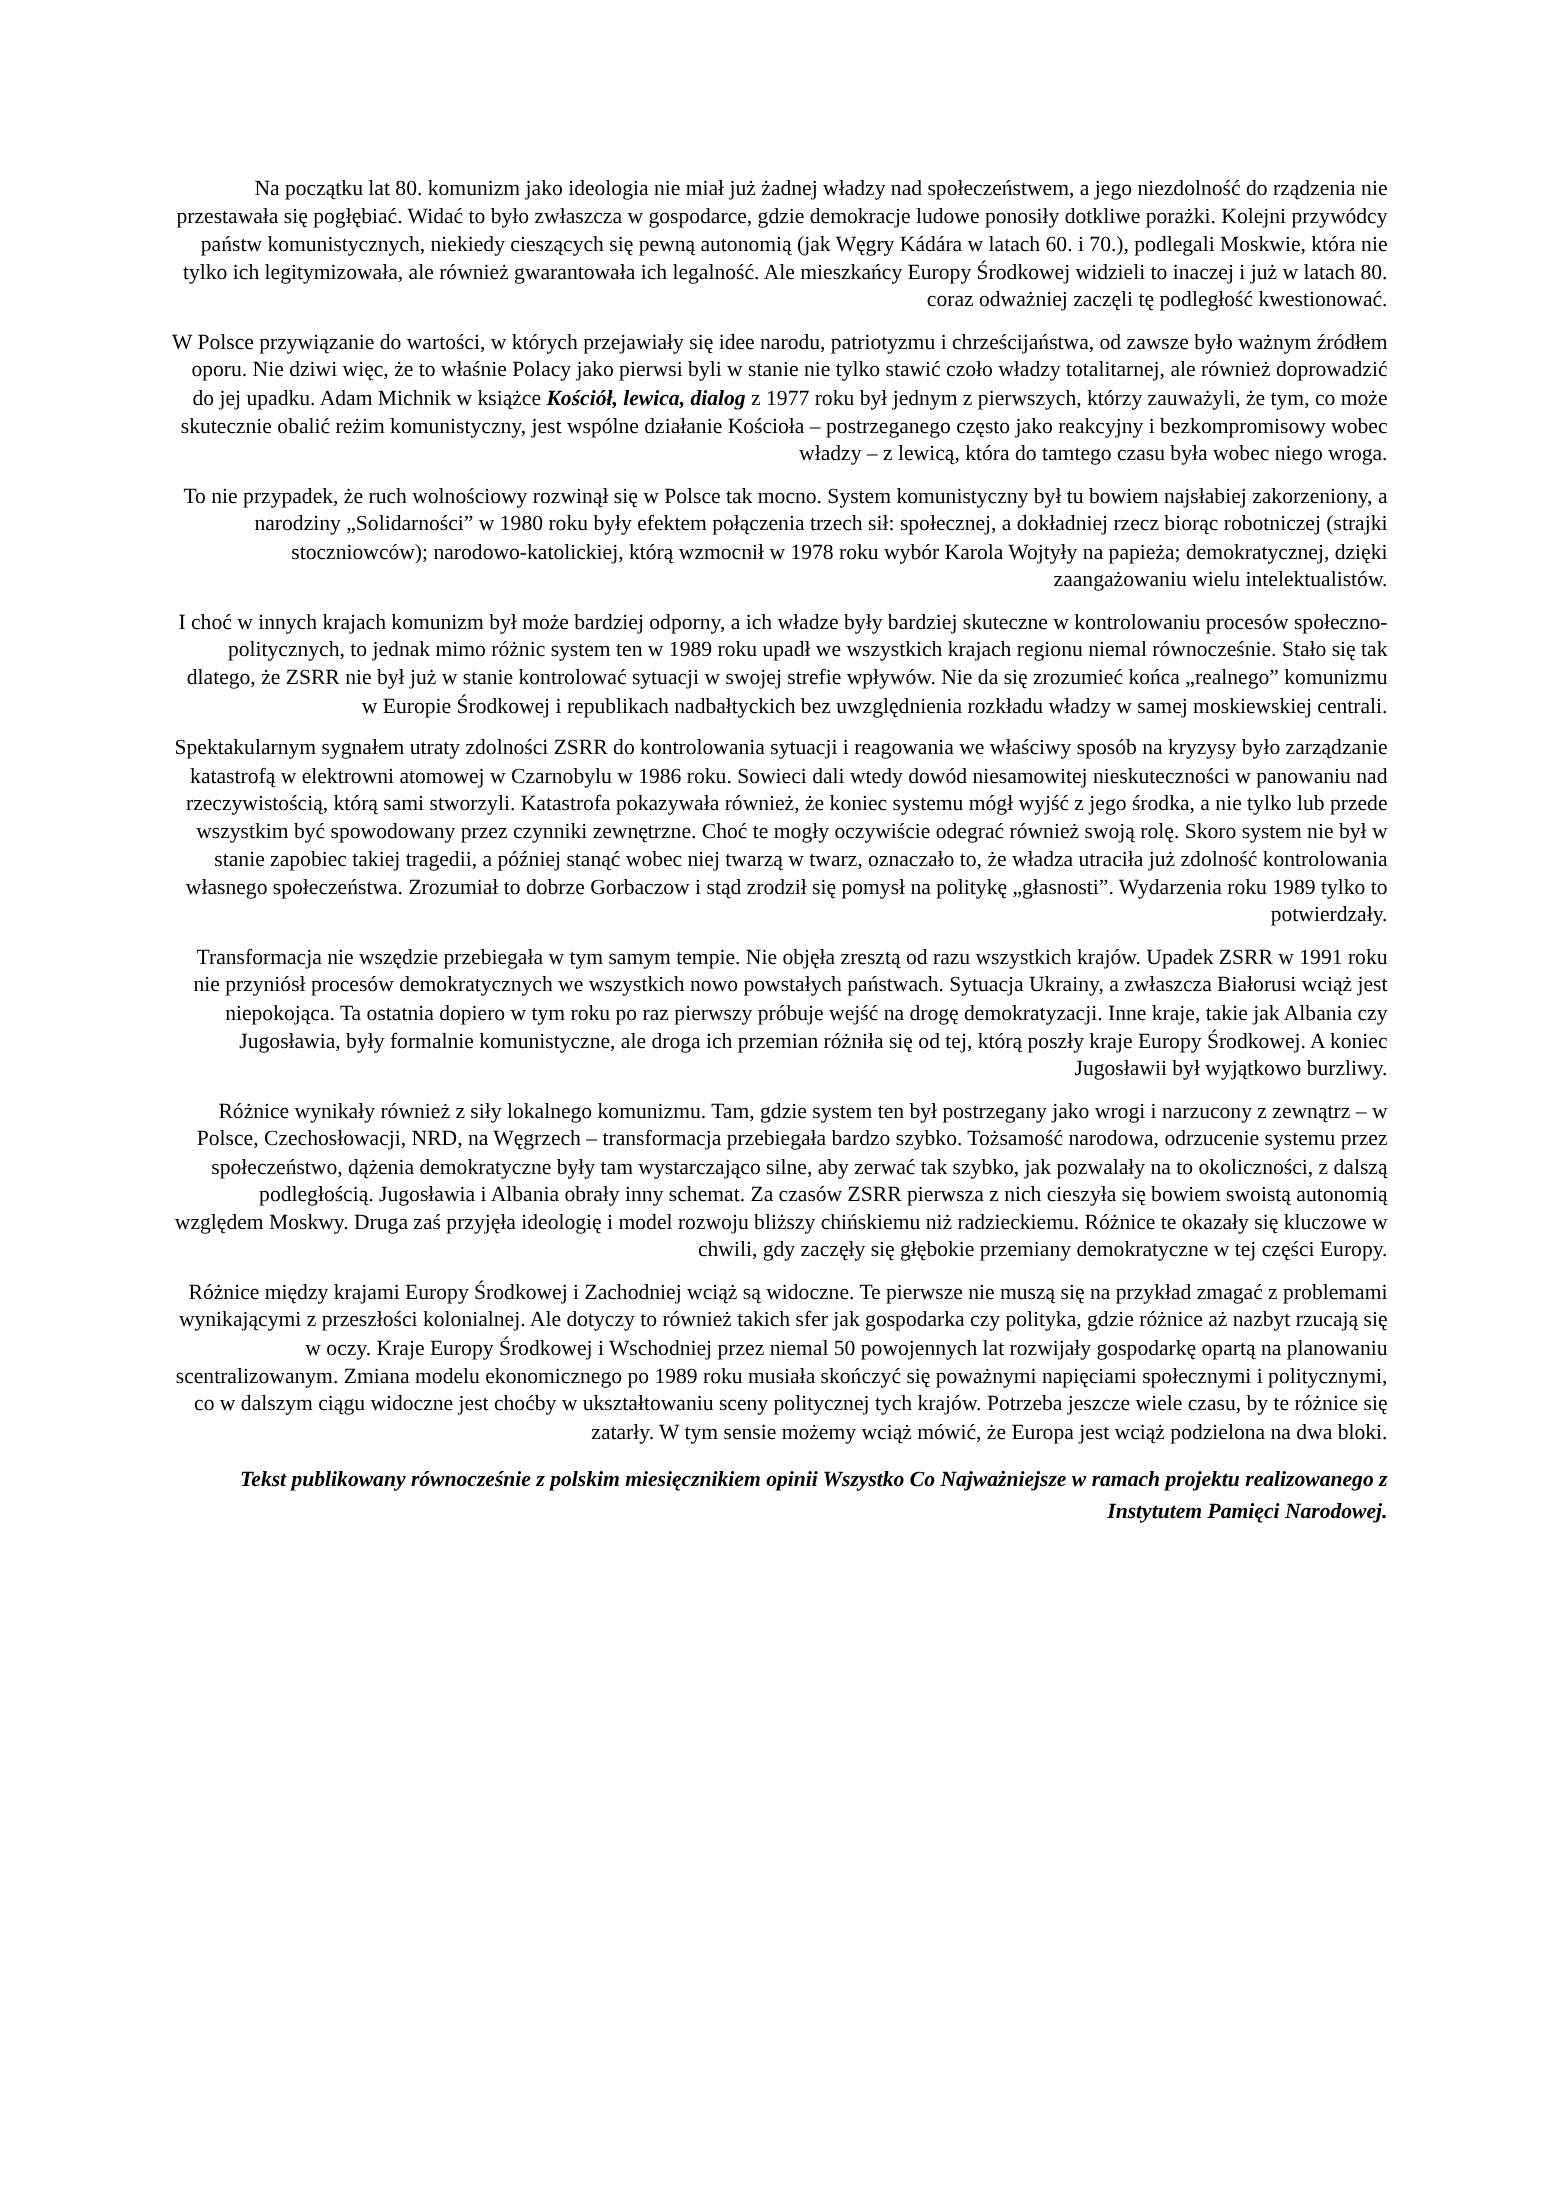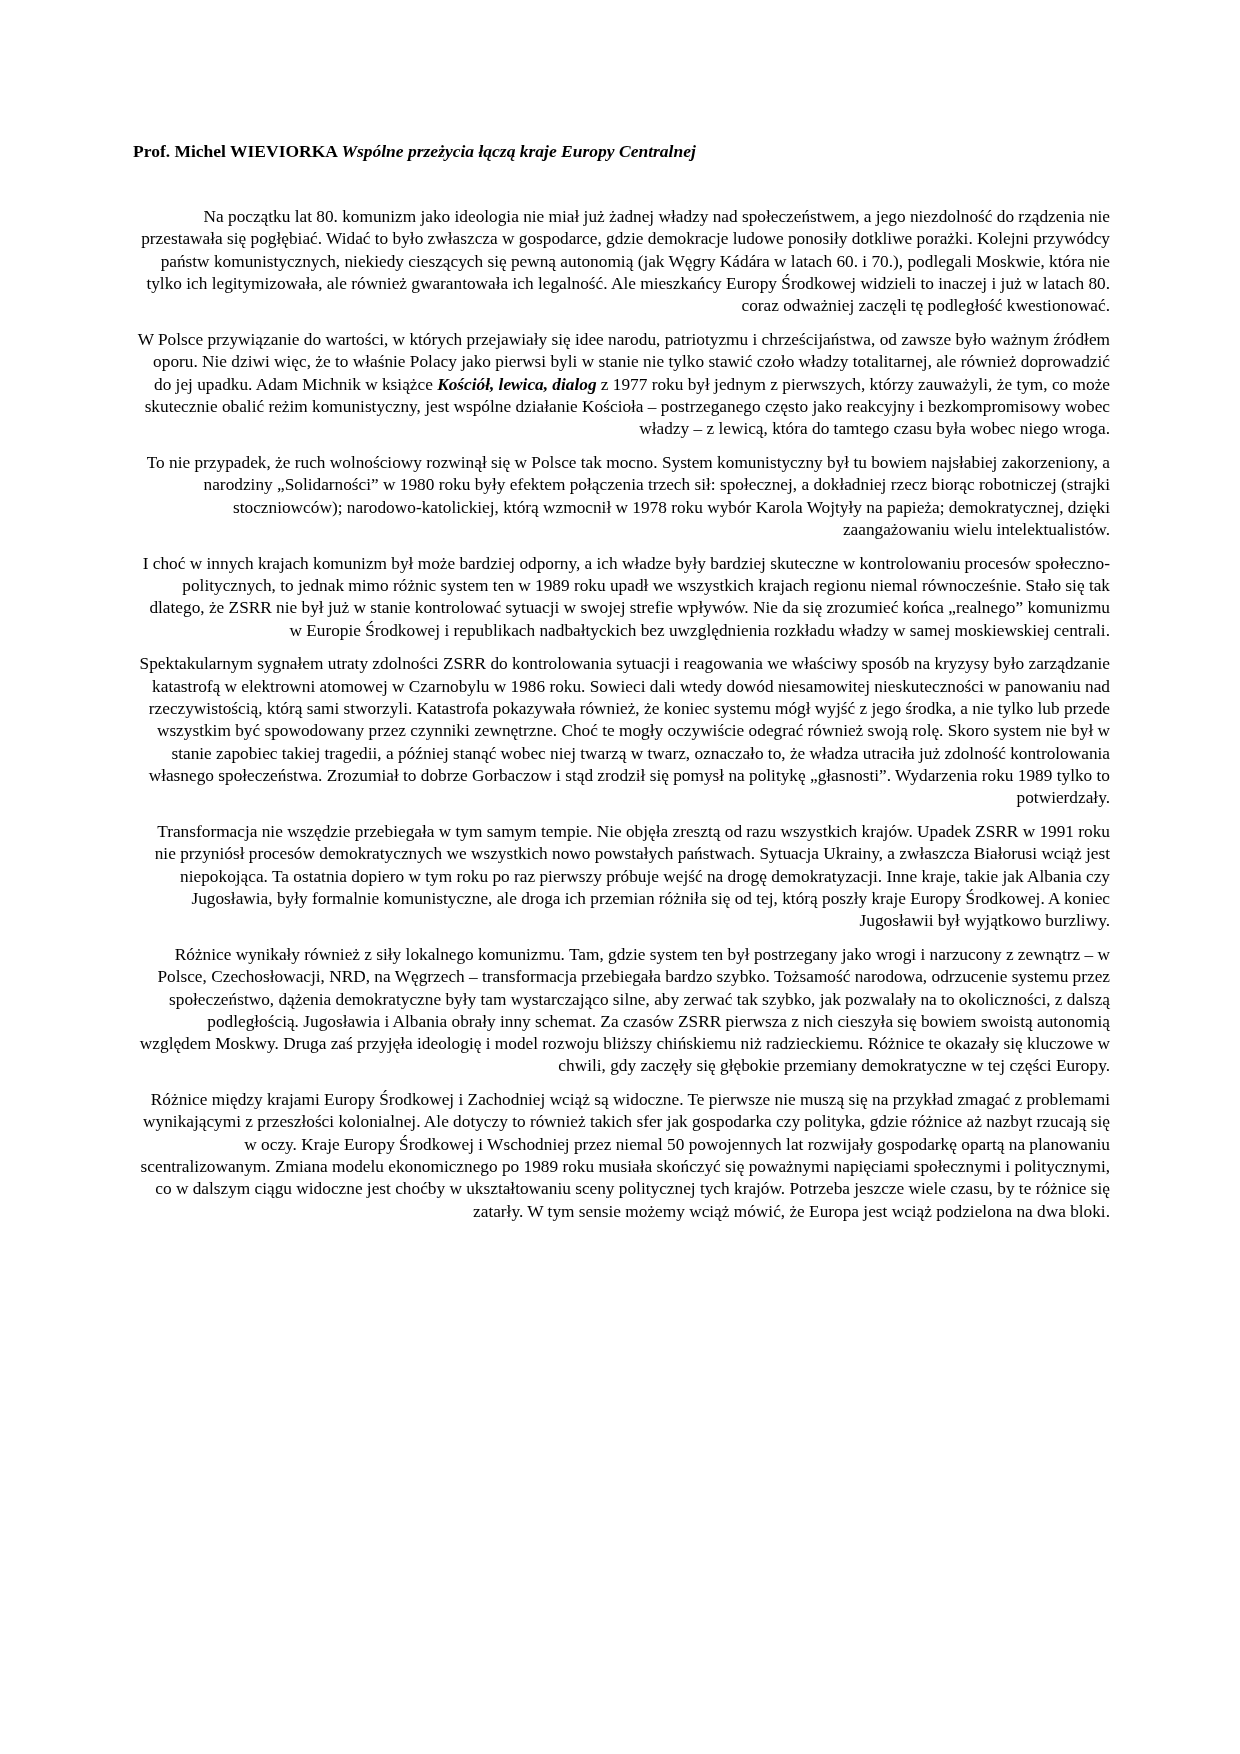--- a/index.html
+++ b/index.html
@@ -45,25 +45,25 @@
   .article-body span.it {
     font-style: italic;
     font-weight: bold;
   }
 </style>
 </head>
 <body>
 
 <div class="page">
   <div class="content">
-    <h1 class="doc-title"><span>Prof. Michel WIEVIORKA</span><span> </span><span class="subtitle">Wspólne przeżycia łączą kraje Europy Centralnej</span></h1>
     <div class="article-body">
         <p><span>Na początku lat 80. komunizm jako ideologia nie miał już żadnej władzy nad społeczeństwem, a jego niezdolność do rządzenia nie przestawała się pogłębiać. Widać to było zwłaszcza w gospodarce, gdzie demokracje ludowe ponosiły dotkliwe porażki. Kolejni przywódcy państw komunistycznych, niekiedy cieszących się pewną autonomią (jak Węgry Kádára w latach 60. i 70.), podlegali Moskwie, która nie tylko ich legitymizowała, ale również gwarantowała ich legalność. Ale mieszkańcy Europy Środkowej widzieli to inaczej i już w latach 80. coraz odważniej zaczęli tę podległość kwestionować.</span></p>
         <p><span>W Polsce przywiązanie do wartości, w których przejawiały się idee narodu, patriotyzmu i chrześcijaństwa, od zawsze było ważnym źródłem oporu. Nie dziwi więc, że to właśnie Polacy jako pierwsi byli w stanie nie tylko stawić czoło władzy totalitarnej, ale również doprowadzić do jej upadku. Adam Michnik w książce </span><span class="it">Kościół, lewica, dialog</span><span> z 1977 roku był jednym z pierwszych, którzy zauważyli, że tym, co może skutecznie obalić reżim komunistyczny, jest wspólne działanie Kościoła – postrzeganego często jako reakcyjny i bezkompromisowy wobec władzy – z lewicą, która do tamtego czasu była wobec niego wroga.</span></p>
         <p><span>To nie przypadek, że ruch wolnościowy rozwinął się w Polsce tak mocno. System komunistyczny był tu bowiem najsłabiej zakorzeniony, a narodziny „Solidarności” w 1980 roku były efektem połączenia trzech sił: społecznej, a dokładniej rzecz biorąc robotniczej (strajki stoczniowców); narodowo-katolickiej, którą wzmocnił w 1978 roku wybór Karola Wojtyły na papieża; demokratycznej, dzięki zaangażowaniu wielu intelektualistów.</span></p>
         <p><span>I choć w innych krajach komunizm był może bardziej odporny, a ich władze były bardziej skuteczne w kontrolowaniu procesów społeczno-politycznych, to jednak mimo różnic system ten w 1989 roku upadł we wszystkich krajach regionu niemal równocześnie. Stało się tak dlatego, że ZSRR nie był już w stanie kontrolować sytuacji w swojej strefie wpływów. Nie da się zrozumieć końca „realnego” komunizmu w Europie Środkowej i republikach nadbałtyckich bez uwzględnienia rozkładu władzy w samej moskiewskiej centrali.</span></p>
         <p><span>Spektakularnym sygnałem utraty zdolności ZSRR do kontrolowania sytuacji i reagowania we właściwy sposób na kryzysy było zarządzanie katastrofą w elektrowni atomowej w Czarnobylu w 1986 roku. Sowieci dali wtedy dowód niesamowitej nieskuteczności w panowaniu nad rzeczywistością, którą sami stworzyli. Katastrofa pokazywała również, że koniec systemu mógł wyjść z jego środka, a nie tylko lub przede wszystkim być spowodowany przez czynniki zewnętrzne. Choć te mogły oczywiście odegrać również swoją rolę. Skoro system nie był w stanie zapobiec takiej tragedii, a później stanąć wobec niej twarzą w twarz, oznaczało to, że władza utraciła już zdolność kontrolowania własnego społeczeństwa. Zrozumiał to dobrze Gorbaczow i stąd zrodził się pomysł na politykę „głasnosti”. Wydarzenia roku 1989 tylko to potwierdzały.</span></p>
         <p><span>Transformacja nie wszędzie przebiegała w tym samym tempie. Nie objęła zresztą od razu wszystkich krajów. Upadek ZSRR w 1991 roku nie przyniósł procesów demokratycznych we wszystkich nowo powstałych państwach. Sytuacja Ukrainy, a zwłaszcza Białorusi wciąż jest niepokojąca. Ta ostatnia dopiero w tym roku po raz pierwszy próbuje wejść na drogę demokratyzacji. Inne kraje, takie jak Albania czy Jugosławia, były formalnie komunistyczne, ale droga ich przemian różniła się od tej, którą poszły kraje Europy Środkowej. A koniec Jugosławii był wyjątkowo burzliwy.</span></p>
         <p><span>Różnice wynikały również z siły lokalnego komunizmu. Tam, gdzie system ten był postrzegany jako wrogi i narzucony z zewnątrz – w Polsce, Czechosłowacji, NRD, na Węgrzech – transformacja przebiegała bardzo szybko. Tożsamość narodowa, odrzucenie systemu przez społeczeństwo, dążenia demokratyczne były tam wystarczająco silne, aby zerwać tak szybko, jak pozwalały na to okoliczności, z dalszą podległością. Jugosławia i Albania obrały inny schemat. Za czasów ZSRR pierwsza z nich cieszyła się bowiem swoistą autonomią względem Moskwy. Druga zaś przyjęła ideologię i model rozwoju bliższy chińskiemu niż radzieckiemu. Różnice te okazały się kluczowe w chwili, gdy zaczęły się głębokie przemiany demokratyczne w tej części Europy.</span></p>
         <p><span>Różnice między krajami Europy Środkowej i Zachodniej wciąż są widoczne. Te pierwsze nie muszą się na przykład zmagać z problemami wynikającymi z przeszłości kolonialnej. Ale dotyczy to również takich sfer jak gospodarka czy polityka, gdzie różnice aż nazbyt rzucają się w oczy. Kraje Europy Środkowej i Wschodniej przez niemal 50 powojennych lat rozwijały gospodarkę opartą na planowaniu scentralizowanym. Zmiana modelu ekonomicznego po 1989 roku musiała skończyć się poważnymi napięciami społecznymi i politycznymi, co w dalszym ciągu widoczne jest choćby w ukształtowaniu sceny politycznej tych krajów. Potrzeba jeszcze wiele czasu, by te różnice się zatarły. W tym sensie możemy wciąż mówić, że Europa jest wciąż podzielona na dwa bloki.</span></p>
+        <p class="footer-note"><span class="it">Tekst publikowany równocześnie z polskim miesięcznikiem opinii Wszystko Co Najważniejsze w ramach projektu realizowanego z Instytutem Pamięci Narodowej.</span></p>
       </div>
   </div>
 </div>
 
 </body></html>

